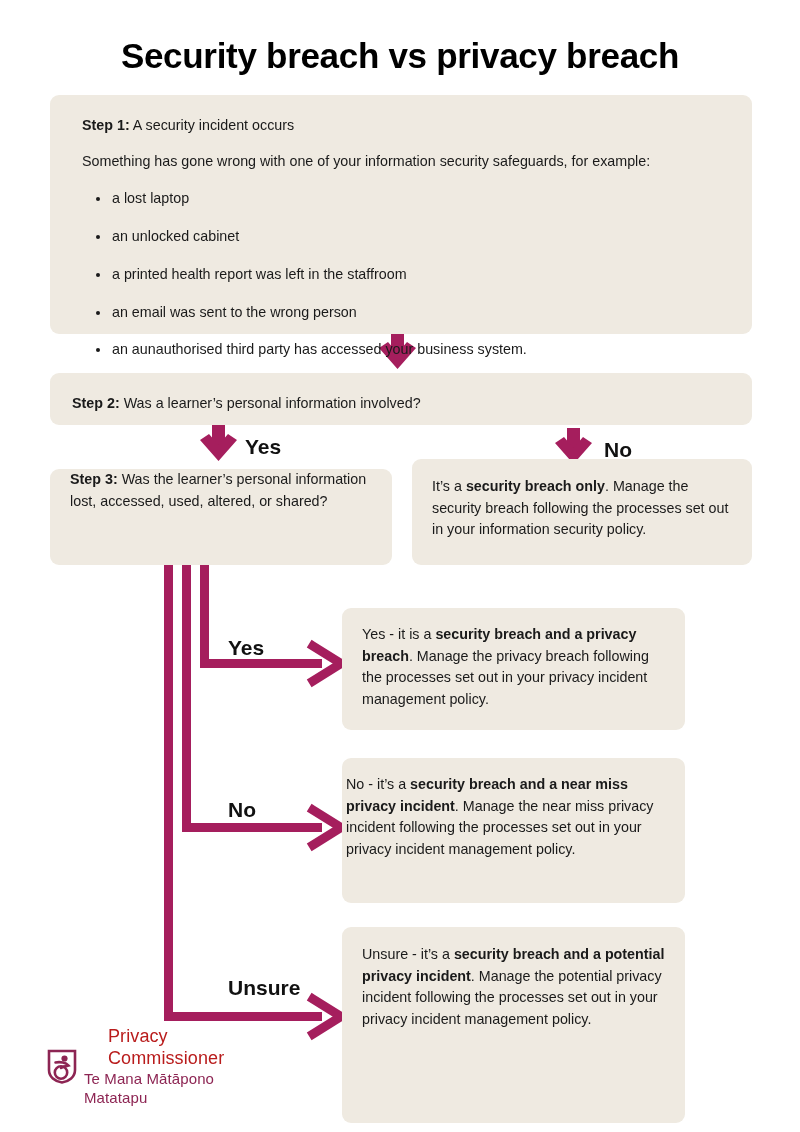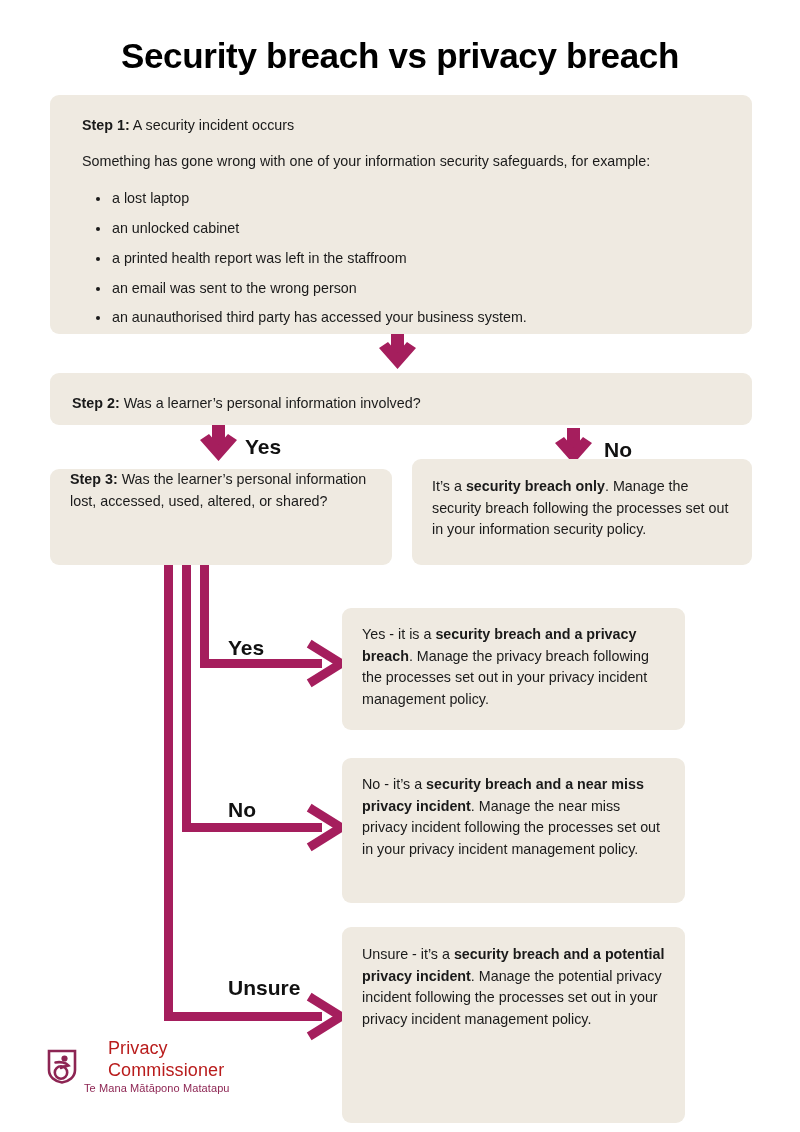--- a/index.html
+++ b/index.html
@@ -58,21 +58,21 @@
   }
   #step1-heading { margin: 0 0 10px 0; }
   #step1-lead { margin: 14px 0 0 0; }
   ul.bullets {
     margin: 16px 0 0 0;
     padding-left: 30px;
     list-style: none;
   }
   ul.bullets li {
     position: relative;
-    margin: 8px 0 7px 0;
+    margin: 16px 0 7px 0;
   }
   ul.bullets li::before {
     content: "";
     position: absolute;
     left: -16px;
     top: 9px;
     width: 4px;
     height: 4px;
     border-radius: 50%;
     background: #1a1a1a;
@@ -109,21 +109,21 @@
     top: 608px;
     width: 343px;
     height: 122px;
     padding: 16px 20px;
   }
   #outcome-no-card {
     left: 342px;
     top: 758px;
     width: 343px;
     height: 145px;
-    padding: 16px 20px;
+    padding: 16px 4px;
   }
   #outcome-unsure-card {
     left: 342px;
     top: 927px;
     width: 343px;
     height: 196px;
     padding: 17px 20px;
   }
 
   
@@ -164,21 +164,21 @@
   }
   #logo-mark { width: 30px; height: 35px; flex: 0 0 auto; }
   #logo-text { line-height: 1.25; }
   #logo-name {
     font-size: 18px;
     color: #b91c1c;
     letter-spacing: 0.1px;
     margin-left: 24px;
   }
   #logo-maori {
-    font-size: 11px;
+    font-size: 15px;
     color: #8d2553;
     letter-spacing: 0.1px;
   }
 </style>
 </head>
 <body>
 
 <div id="page">
 
   <div class="title">Security breach vs privacy breach</div>

